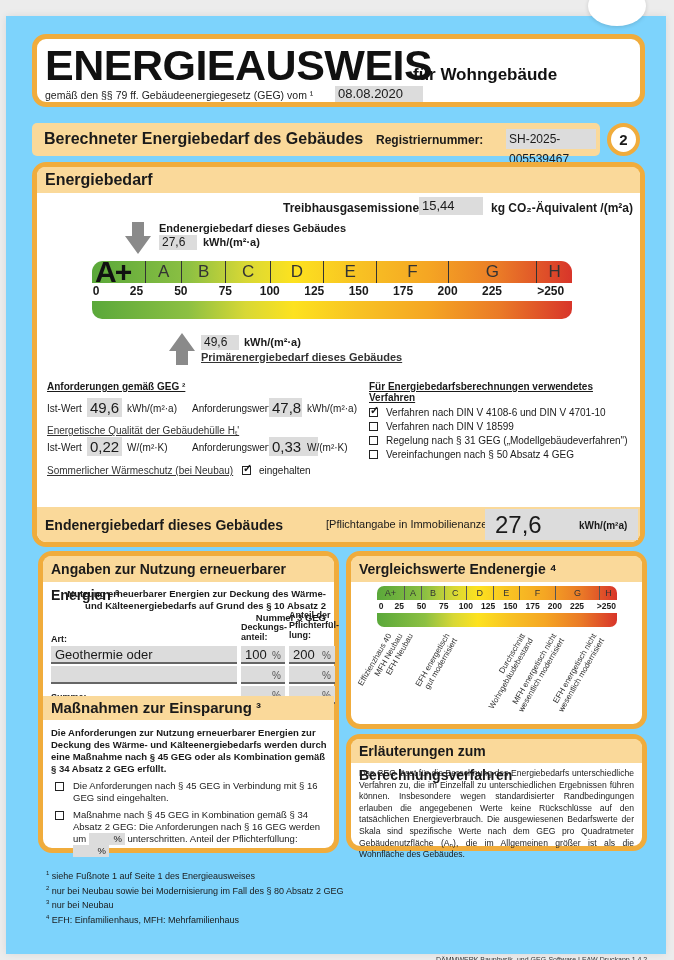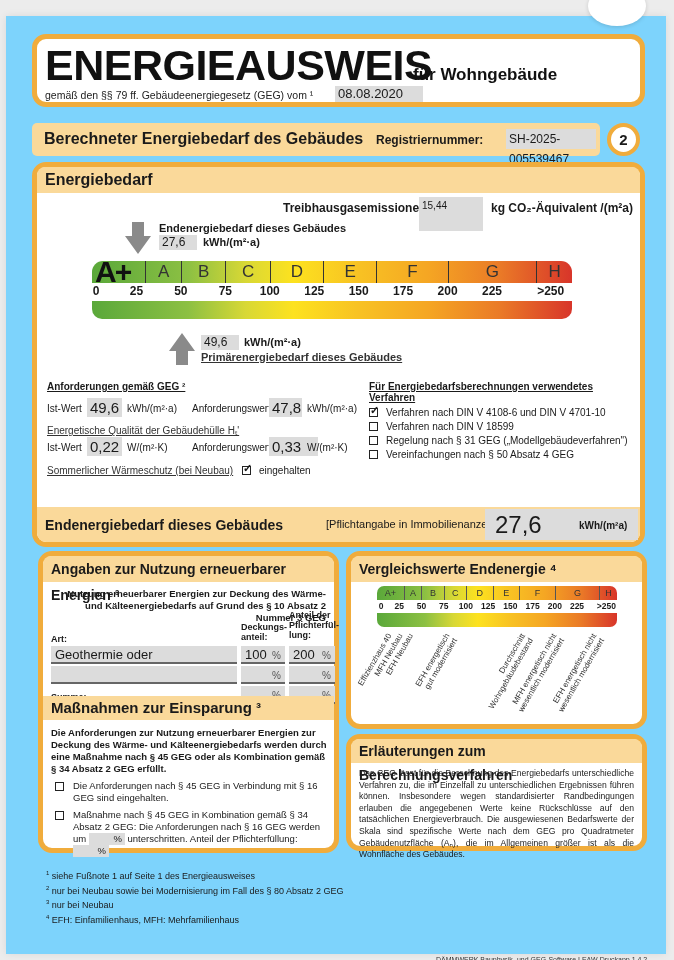--- a/index.html
+++ b/index.html
@@ -18,21 +18,21 @@
   
   .bar2 { position: absolute; left: 26px; top: 107px; width: 568px; height: 33px; background: #fad99a; border-radius: 5px; }
   .bar2-title { position: absolute; left: 12px; top: 7px; font-size: 16px; font-weight: bold; }
   .bar2-reg { position: absolute; left: 344px; top: 10px; font-size: 12px; font-weight: bold; }
   .bar2-regval { position: absolute; left: 474px; top: 6px; width: 90px; height: 20px; font-size: 12px; line-height: 20px; padding-left: 3px; }
   .pgnum { position: absolute; left: 601px; top: 107px; width: 33px; height: 33px; border-radius: 50%; border: 4px solid #f0ac3c; background: #fff; font-weight: bold; font-size: 15px; text-align: center; line-height: 25px; }
   
   .eb { left: 26px; top: 146px; width: 613px; height: 385px; }
   .sec-head { background: #fad99a; height: 26px; border-radius: 8px 8px 0 0; padding-left: 8px; font-size: 16px; font-weight: bold; line-height: 26px; }
   .tgh { position: absolute; left: 246px; top: 34px; font-size: 12px; font-weight: bold; }
-  .tgh-val { position: absolute; left: 382px; top: 30px; width: 64px; height: 34px; font-size: 10px; line-height: 18px; padding-left: 3px; }
+  .tgh-val { position: absolute; left: 382px; top: 30px; width: 64px; height: 18px; font-size: 13px; line-height: 18px; padding-left: 3px; }
   .tgh-unit { position: absolute; left: 454px; top: 34px; font-size: 12px; font-weight: bold; }
   .arrow-down { position: absolute; left: 88px; top: 55px; }
   .ende-lbl { position: absolute; left: 122px; top: 55px; font-size: 11px; font-weight: bold; }
   .ende-val { position: absolute; left: 122px; top: 68px; width: 38px; height: 15px; font-size: 12px; line-height: 15px; padding-left: 3px; }
   .ende-unit { position: absolute; left: 166px; top: 69px; font-size: 11px; font-weight: bold; }
   .scale-wrap { position: absolute; left: 55px; top: 94px; width: 480px; }
   .scale-top { position: relative; height: 22px; border-radius: 11px 11px 0 0; overflow: hidden; background: linear-gradient(to right,#5aa83a 0%,#8cc043 20%,#d8d835 32%,#fde21f 42%,#f8c323 55%,#f5a623 70%,#ea7a27 85%,#d8352a 100%); }
   .scale-cls { position: absolute; top: 0; height: 22px; font-size: 17px; line-height: 22px; text-align: center; color: #333; border-left: 1px solid #333; }
   .scale-aplus { position: absolute; left: 3px; top: -6px; font-size: 30px; font-weight: bold; color: #111; letter-spacing: -2px; }
   .scale-ticks { position: relative; height: 18px; }

